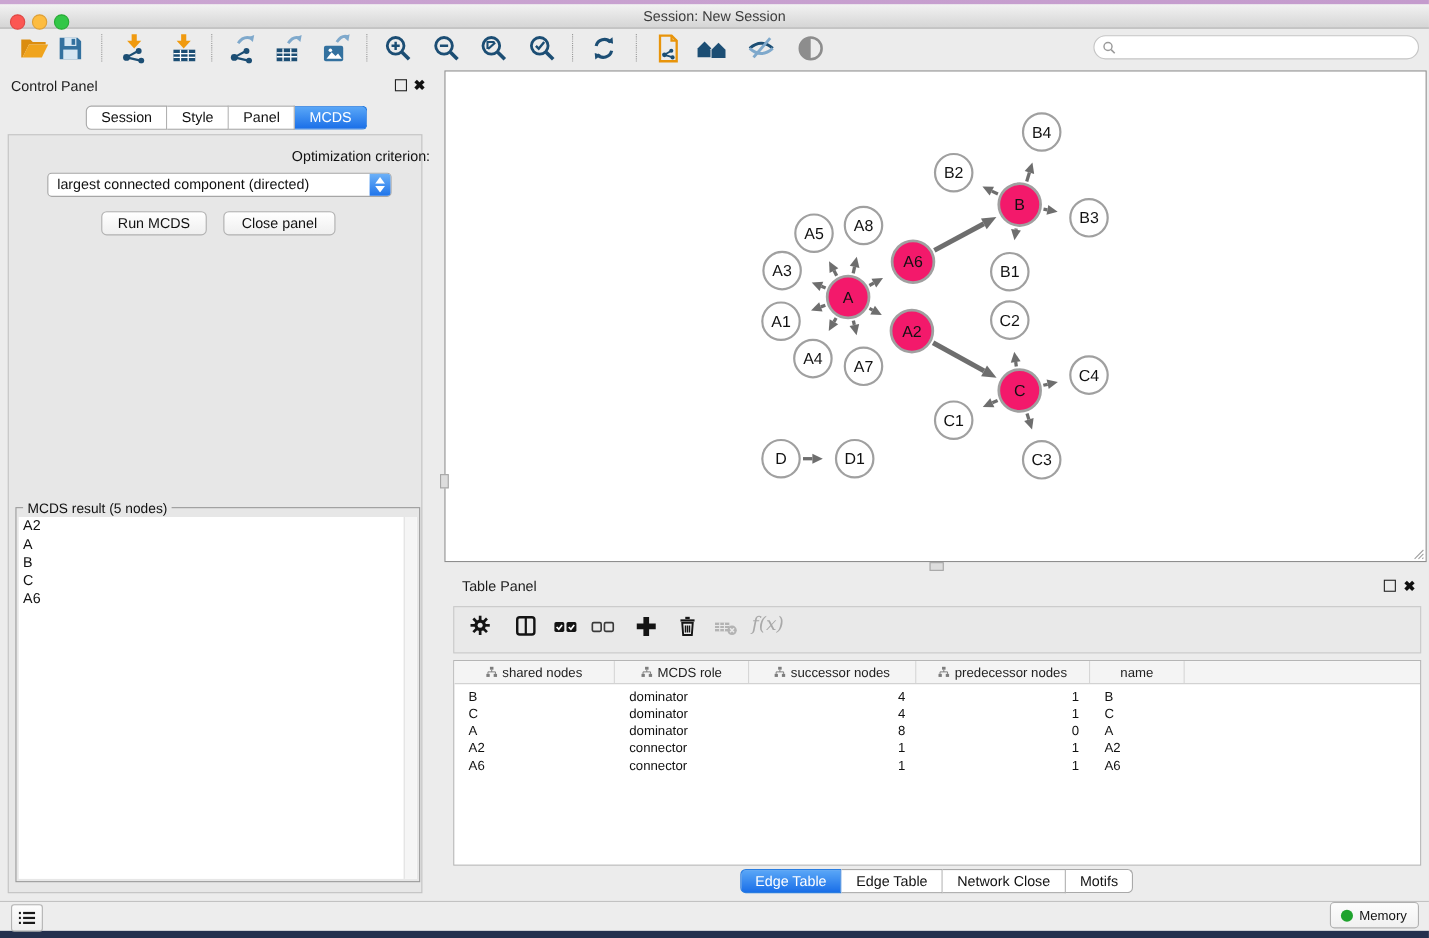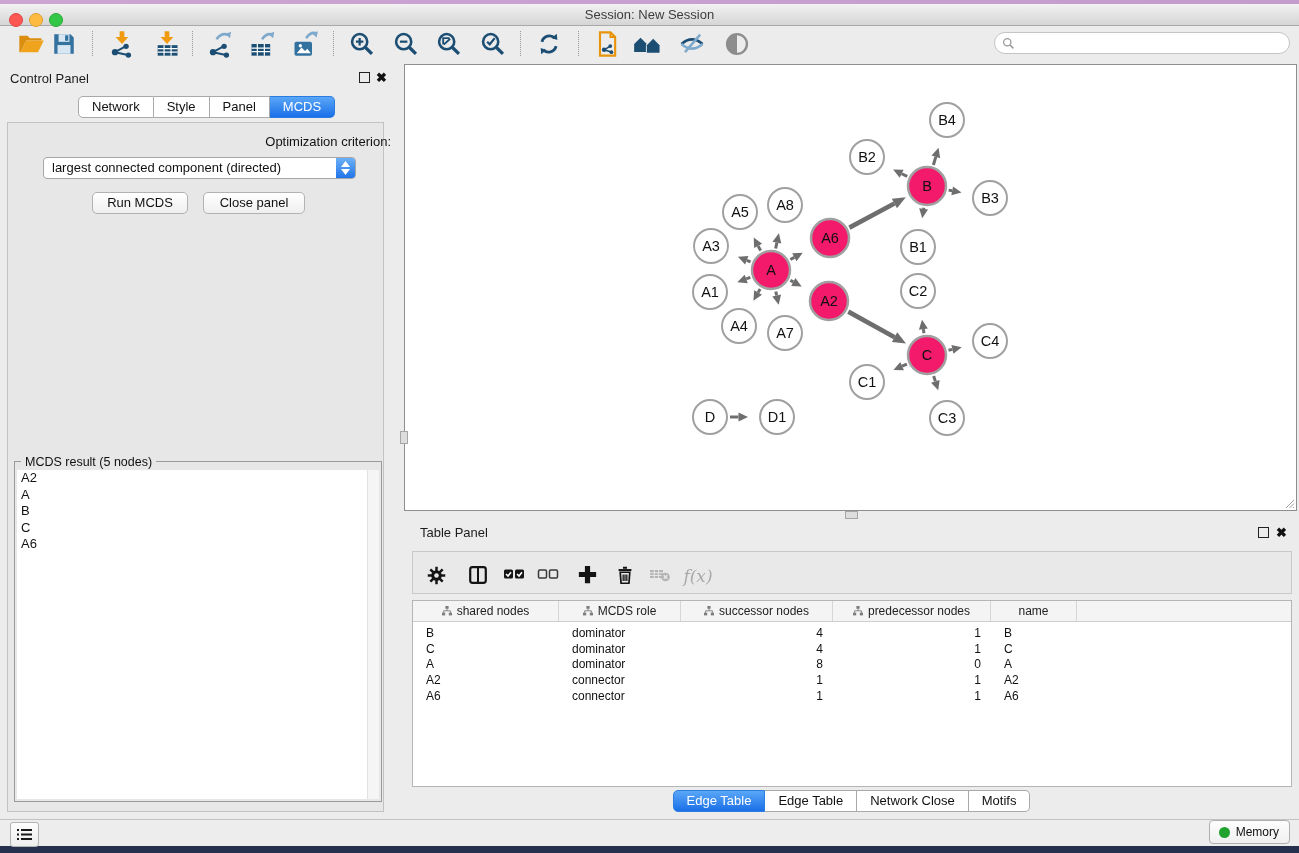--- a/index.html
+++ b/index.html
@@ -49,21 +49,21 @@
   
   .net-win{left:404px;top:64px;width:893px;height:447px;border:1px solid #8e8e8e;background:#fff;box-sizing:border-box}
   .net-titlebar{position:absolute;left:0;top:0;right:0;height:22px;background:linear-gradient(#efefef,#d8d8d8);
                 border-bottom:1px solid #a8a8a8;text-align:center;line-height:22px;font-size:13px;color:#2e2e2e}
   .net-canvas{position:absolute;left:0;top:22px}
   .grip{position:absolute;right:1px;bottom:1px}
   .split-handle{position:absolute;background:#ddd;border:1px solid #a5a5a5;box-sizing:border-box}
   
   .tp-title{left:420px;top:525px;font-size:13px;color:#1c1c1c}
   .tp-toolbar{left:412px;top:551px;width:880px;height:43px;background:#e9e9e9;border:1px solid #c9c9c9;box-sizing:border-box}
-  .ttbtn{position:absolute;top:558px;width:28px;height:28px;display:flex;align-items:flex-end;justify-content:center}
+  .ttbtn{position:absolute;top:558px;width:28px;height:28px;display:flex;align-items:flex-start;justify-content:center}
   .fx{font-family:"DejaVu Serif",serif;font-style:italic;font-size:17px;color:#a9a9a9}
   .table{left:412px;top:600px;width:880px;height:187px;background:#fff;border:1px solid #b5b5b5;box-sizing:border-box;overflow:hidden}
   .thead{display:flex;height:20px;background:#f4f4f4;border-bottom:1px solid #cfcfcf}
   .th{display:flex;align-items:center;justify-content:center;gap:5px;font-size:12px;color:#222;
       border-right:1px solid #d6d6d6;box-sizing:border-box;white-space:nowrap}
   .tbody{padding-top:3px}
   .tr{display:flex;height:15.7px;align-items:center}
   .td{font-size:12px;color:#111;box-sizing:border-box;padding:0 13px;white-space:nowrap}
   .td.num{text-align:right;padding-right:10px}
   .tp-tabs{left:404px;top:790px;width:895px;display:flex;justify-content:center}
@@ -241,21 +241,21 @@
     <circle cx="6.5" cy="6.5" r="4.5" fill="none" stroke="#9a9a9a" stroke-width="1.6"></circle>
     <path d="M10 10l4 4" stroke="#9a9a9a" stroke-width="1.8"></path>
   </svg>
   <input placeholder="" style="">
 </div>
 
 <div class="abs cp-title">Control Panel</div>
 <div class="abs float-btn" style="left:359px;top:72px"></div>
 <div class="abs close-btn" style="left:376px;top:71px">✖</div>
 <div class="abs seg-group" style="left:78px;top:96px">
-    <div class="seg">Network</div>
+    <div class="seg">Session</div>
     <div class="seg">Style</div>
     <div class="seg">Panel</div>
     <div class="seg active">MCDS</div>
   </div>
 <div class="abs panel-box"></div>
 <div class="abs opt-label">Optimization criterion:</div>
 <div class="abs dropdown">
   <span>largest connected component (directed)</span>
   <span class="dd-step">
     <svg width="9" height="6" viewBox="0 0 9 6">

